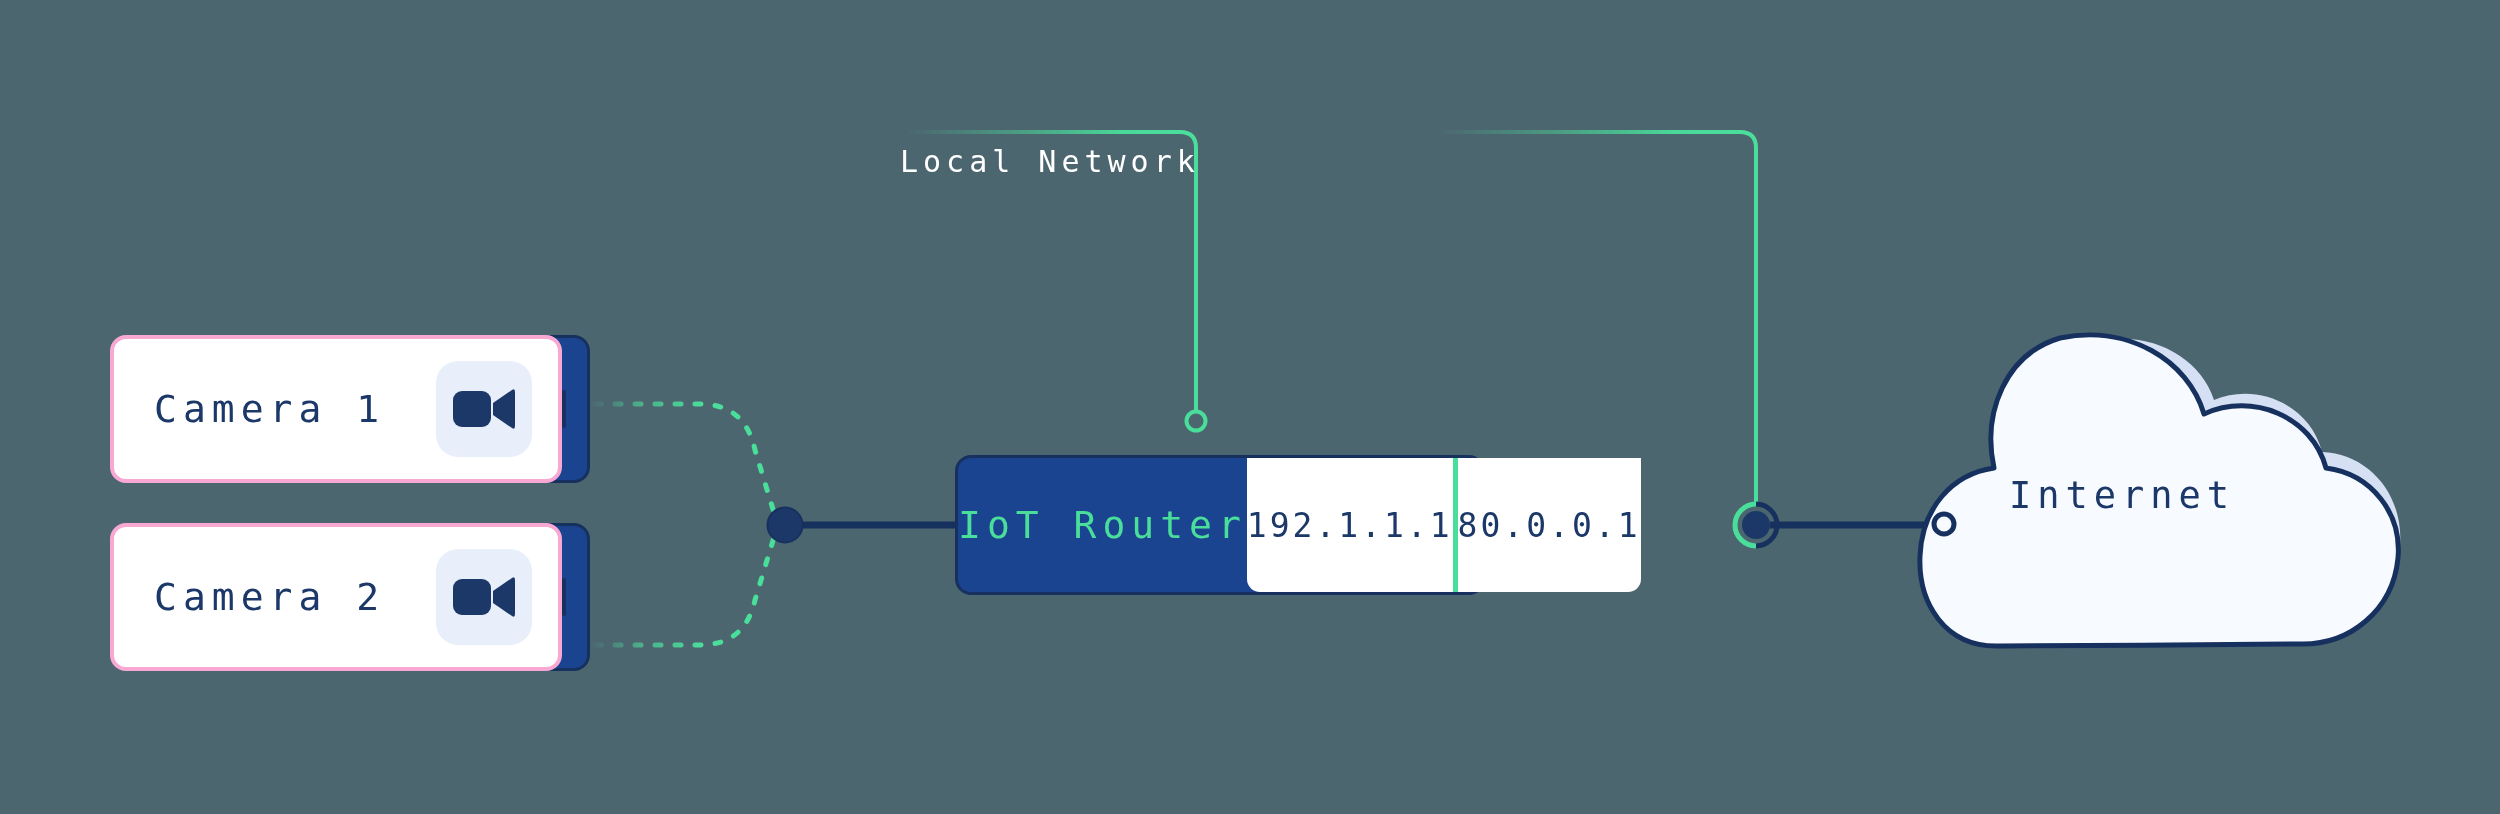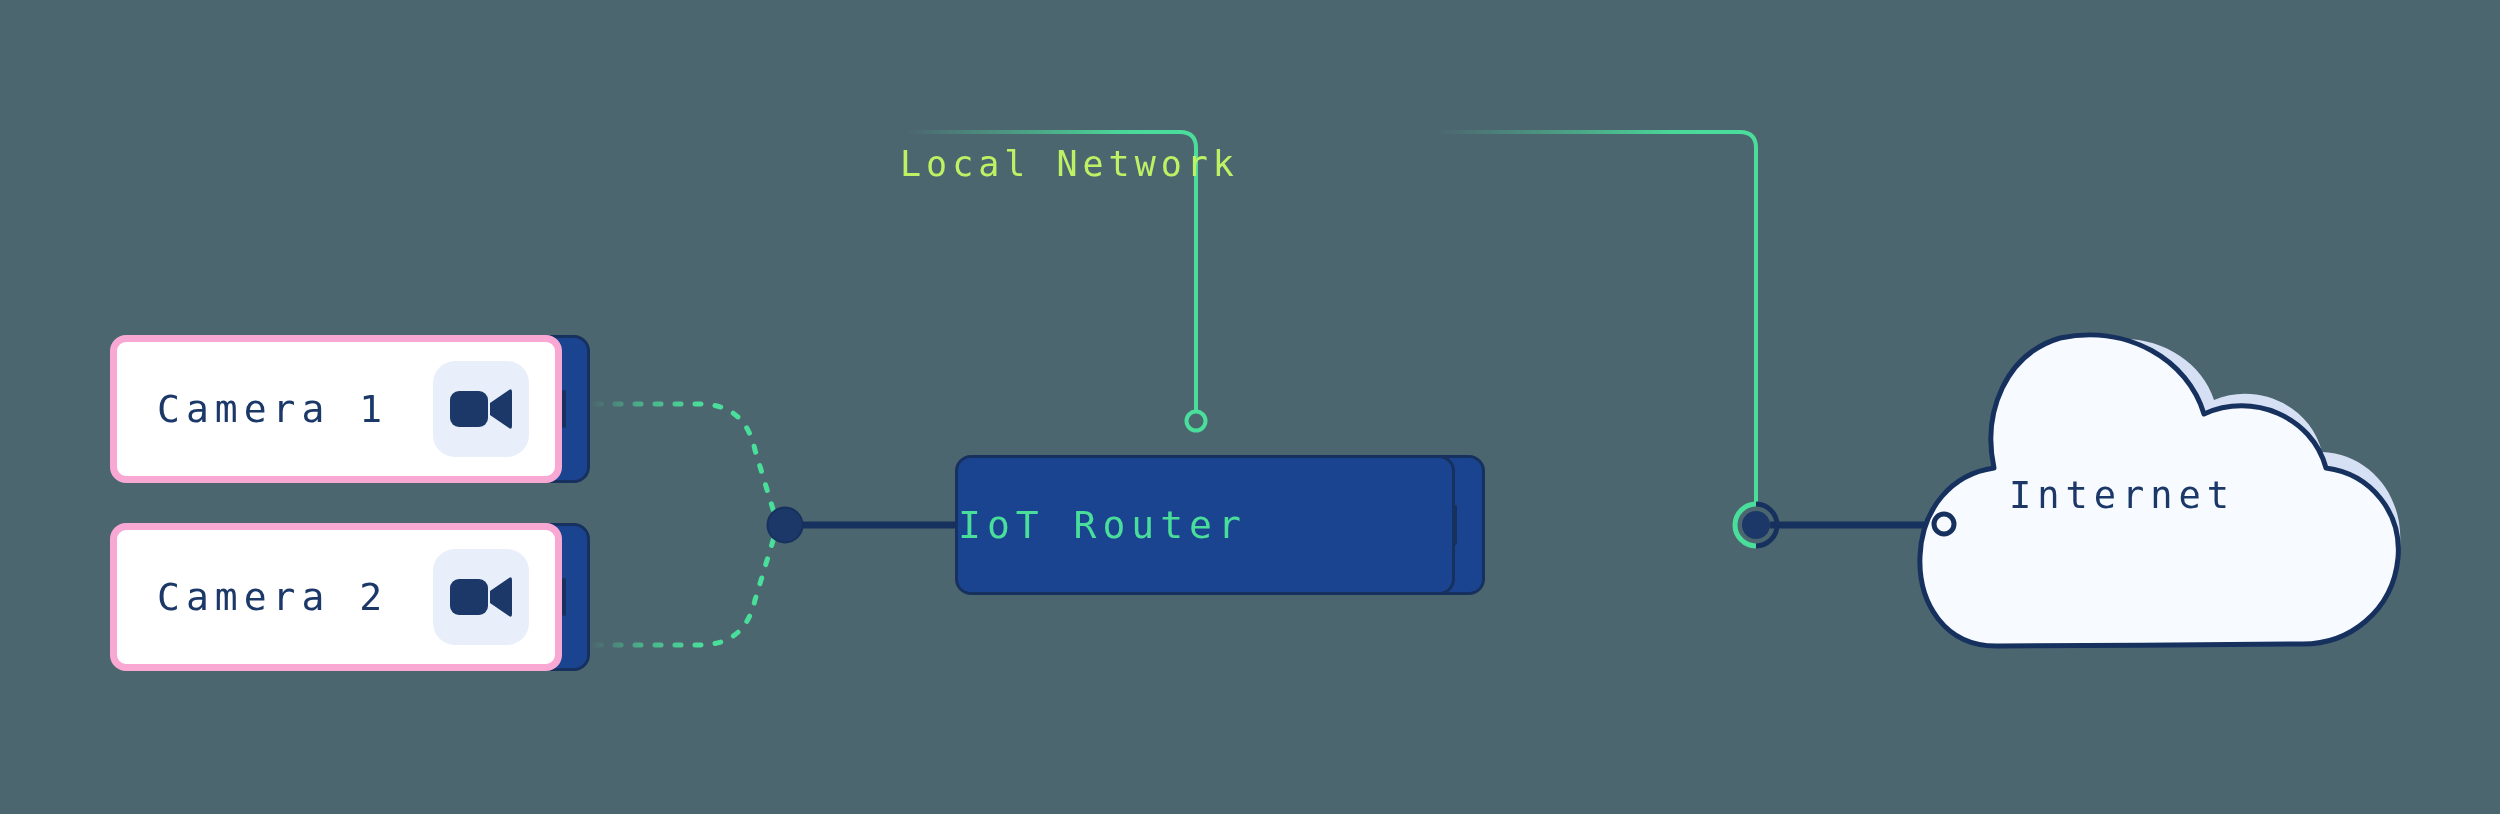--- a/index.html
+++ b/index.html
@@ -49,21 +49,21 @@
     background: #17315F;
     border-radius: 2px;
   }
   .device-body {
     position: absolute;
     left: 0;
     top: 0;
     bottom: 0;
     right: 28px;
     background: #FFFFFF;
-    border: 7px solid #f9a8d4;
+    border: 4px solid #f9a8d4;
     border-radius: 16px;
     box-sizing: border-box;
     display: flex;
     align-items: center;
     justify-content: space-between;
     padding: 0 26px 0 40px;
   }
   .device-label {
     color: #1B3868;
     font-size: 38px;
@@ -173,22 +173,22 @@
     white-space: nowrap;
     padding-left: 14px;
     padding-right: 118px;
     box-sizing: border-box;
     pointer-events: none;
   }
 
   
   .net-label {
     position: absolute;
-    color: #bef264;
-    font-size: 35px;
+    color: #ffffff;
+    font-size: 30px;
     letter-spacing: 5px;
     white-space: nowrap;
   }
 </style>
 </head>
 <body>
 
 <div id="canvas">
 
   <svg id="svg-layer" viewBox="0 0 2500 814">
@@ -304,20 +304,25 @@
       </span>
     </div>
   </div>
 
   <div id="router" style="left:955px; top:455px; width:530px; height:140px;">
     <div class="router-tab">
       <div class="router-port"></div>
     </div>
     <div class="router-body">
       <div class="router-title">IoT Router</div>
+      <div class="router-ips">
+        <div class="ip-cell">192.1.1.1</div>
+        <div class="ip-divider"></div>
+        <div class="ip-cell">80.0.0.1</div>
+      </div>
     </div>
   </div>
 
   <div id="cloud" style="left:1918px; top:330px; width:488px; height:330px;">
     <div class="cloud-text">Internet</div>
   </div>
 
 </div>
 
 </body></html>

